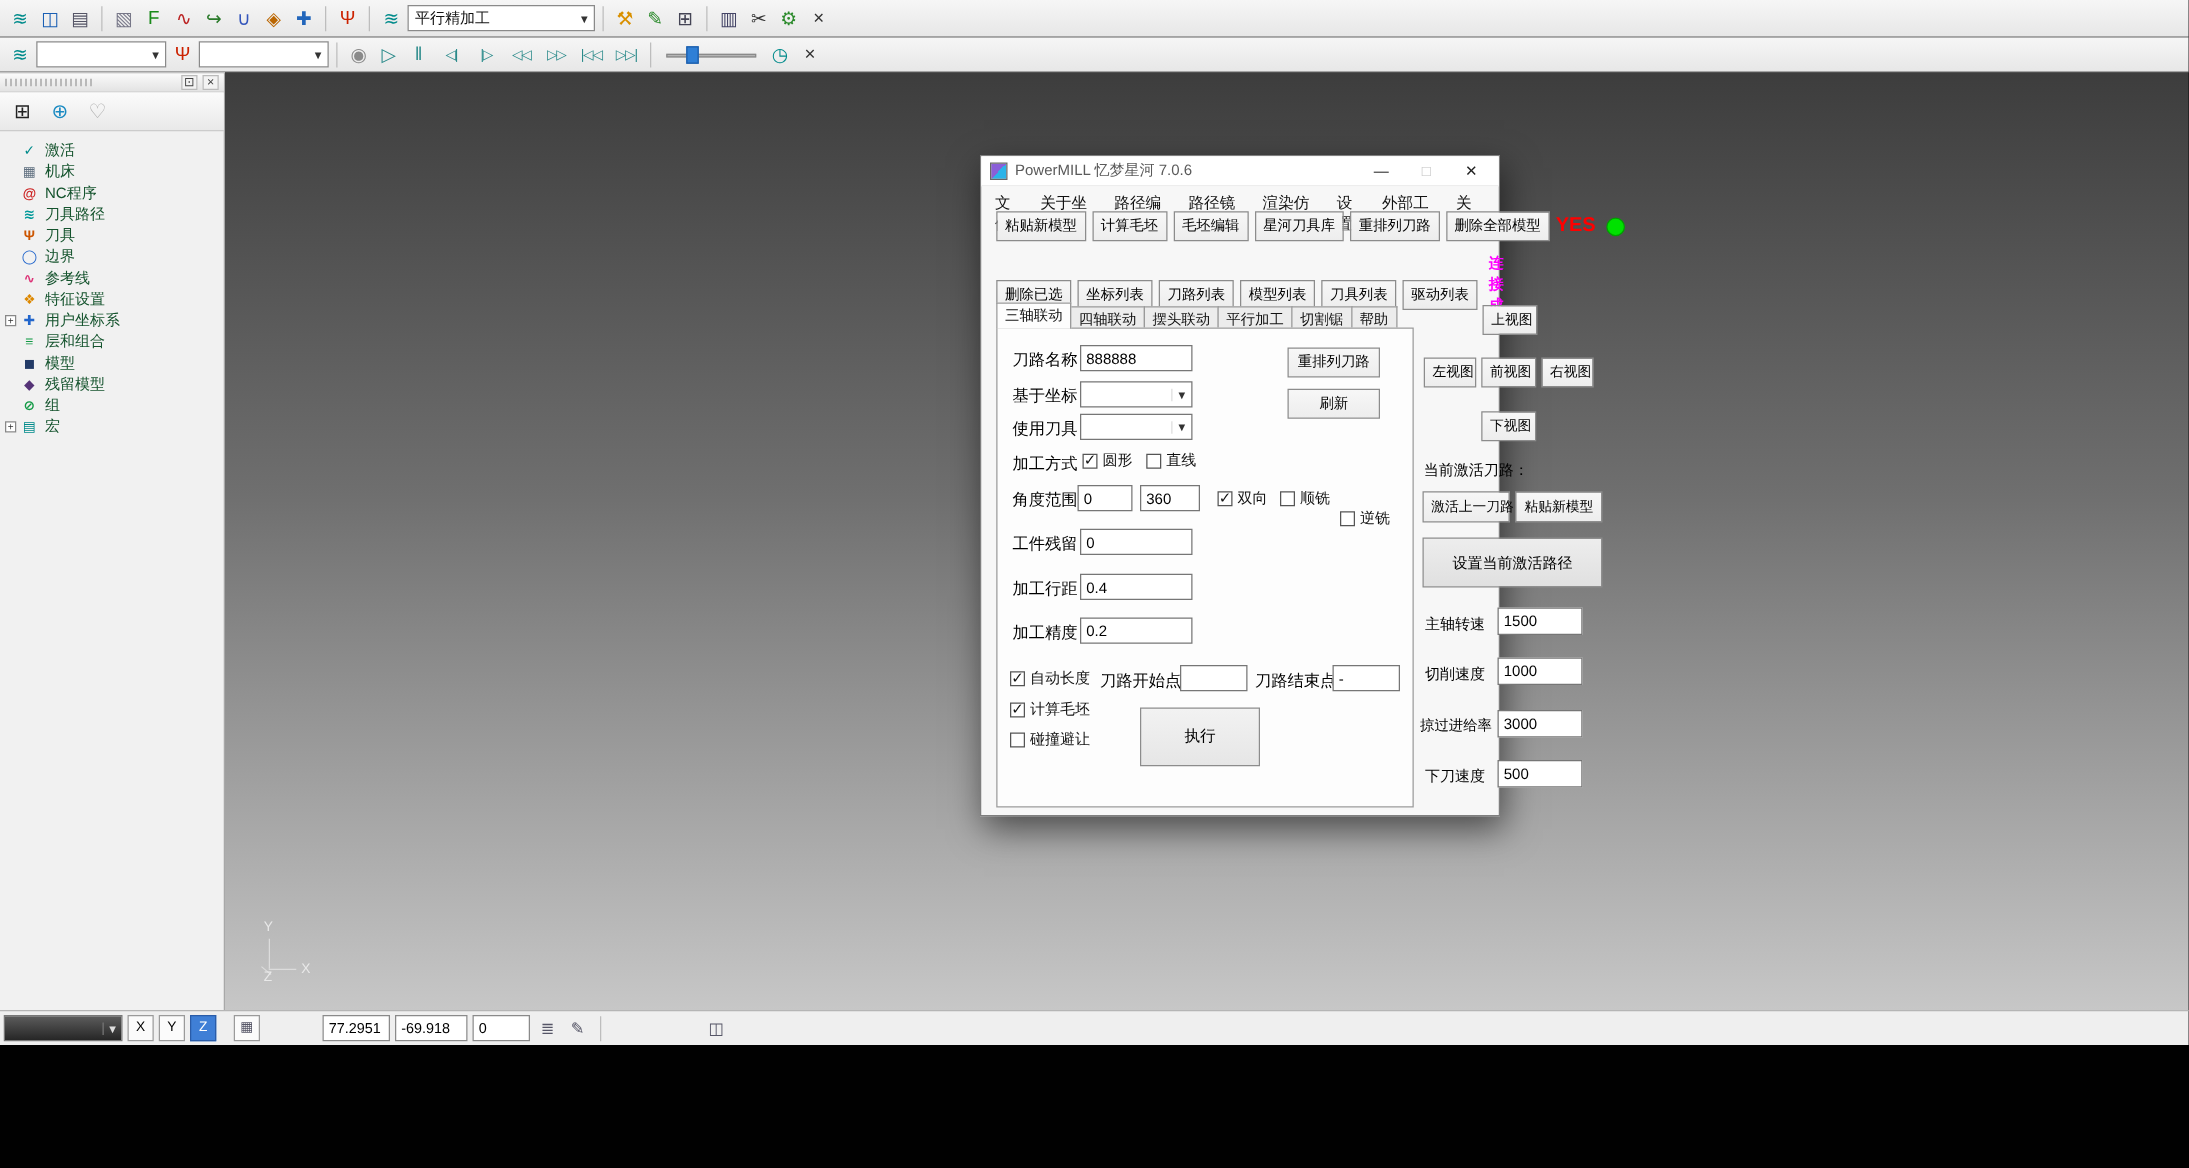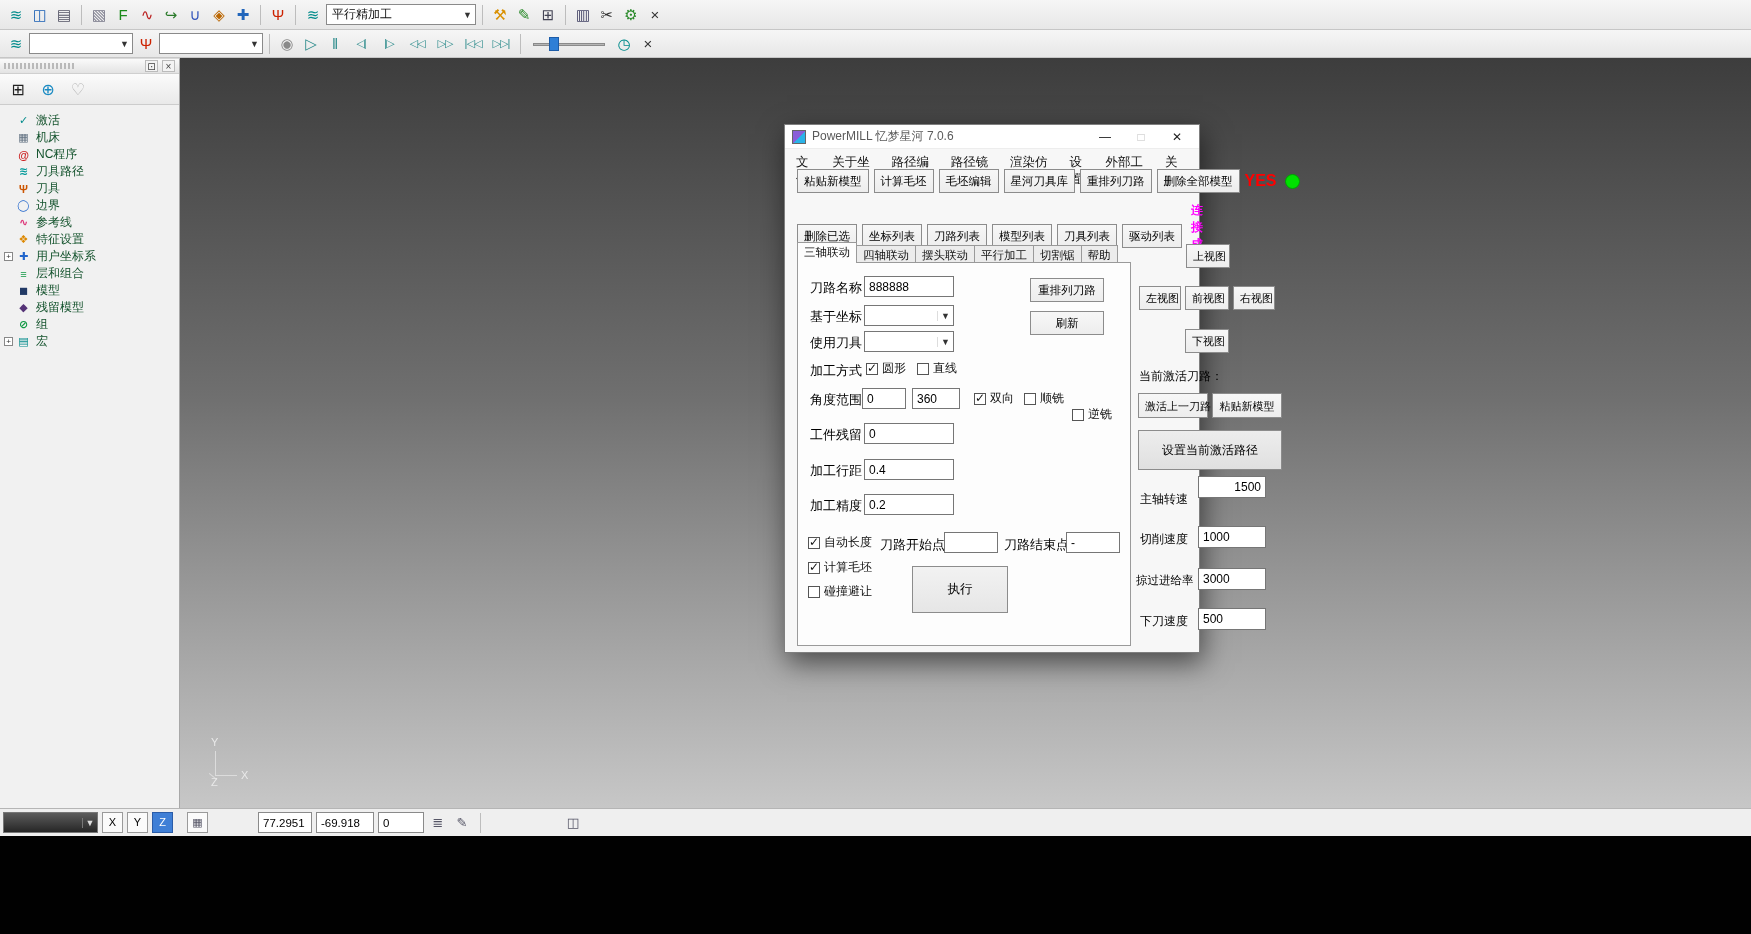--- a/index.html
+++ b/index.html
@@ -383,21 +383,21 @@
     <button class="btn rb" style="left:400px; top:161px; width:44px">前视图</button>
     <button class="btn rb" style="left:448px; top:161px; width:42px">右视图</button>
     <button class="btn rb" style="left:400px; top:204px; width:44px">下视图</button>
 
     <span class="r-label" style="left:354px; top:243px">当前激活刀路：</span>
     <button class="btn rb" style="left:353px; top:268px; width:70px; height:25px">激活上一刀路</button>
     <button class="btn rb" style="left:427px; top:268px; width:70px; height:25px">粘贴新模型</button>
     <button class="btn rb" style="left:353px; top:305px; width:144px; height:40px; font-size:12px; background:linear-gradient(#ededed,#e0e0e0)">设置当前激活路径</button>
 
     <span class="r-label" style="left:355px; top:366px">主轴转速</span>
-    <input class="r-input" style="left: 413px; top: 351px; text-align: right;" value="1500">
+    <input class="r-input" style="left: 413px; top: 361px;" value="1500">
     <span class="r-label" style="left:355px; top:406px">切削速度</span>
     <input class="r-input" style="left: 413px; top: 401px;" value="1000">
     <span class="r-label" style="left:351px; top:448px; font-size:11.5px">掠过进给率</span>
     <input class="r-input" style="left: 413px; top: 443px;" value="3000">
     <span class="r-label" style="left:355px; top:488px">下刀速度</span>
     <input class="r-input" style="left: 413px; top: 483px;" value="500">
   </div>
 
   <div class="statusbar">
     <div class="sb-combo">

